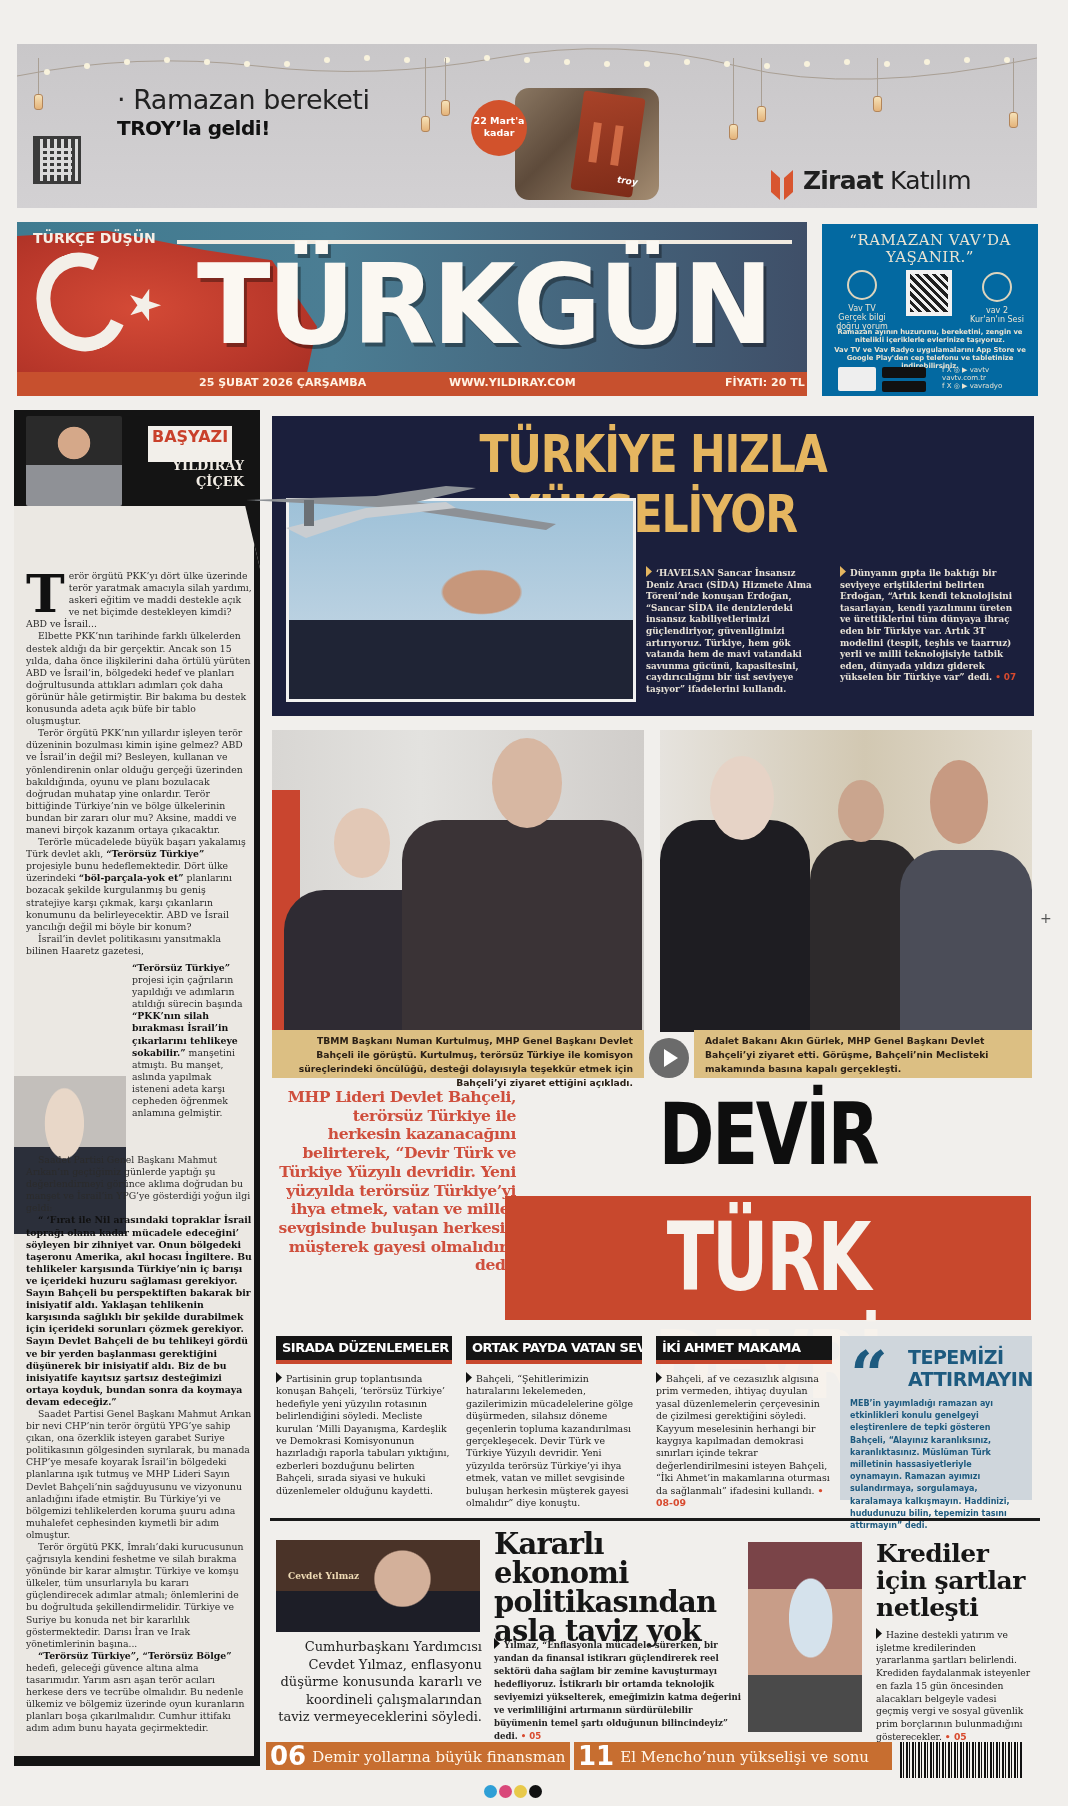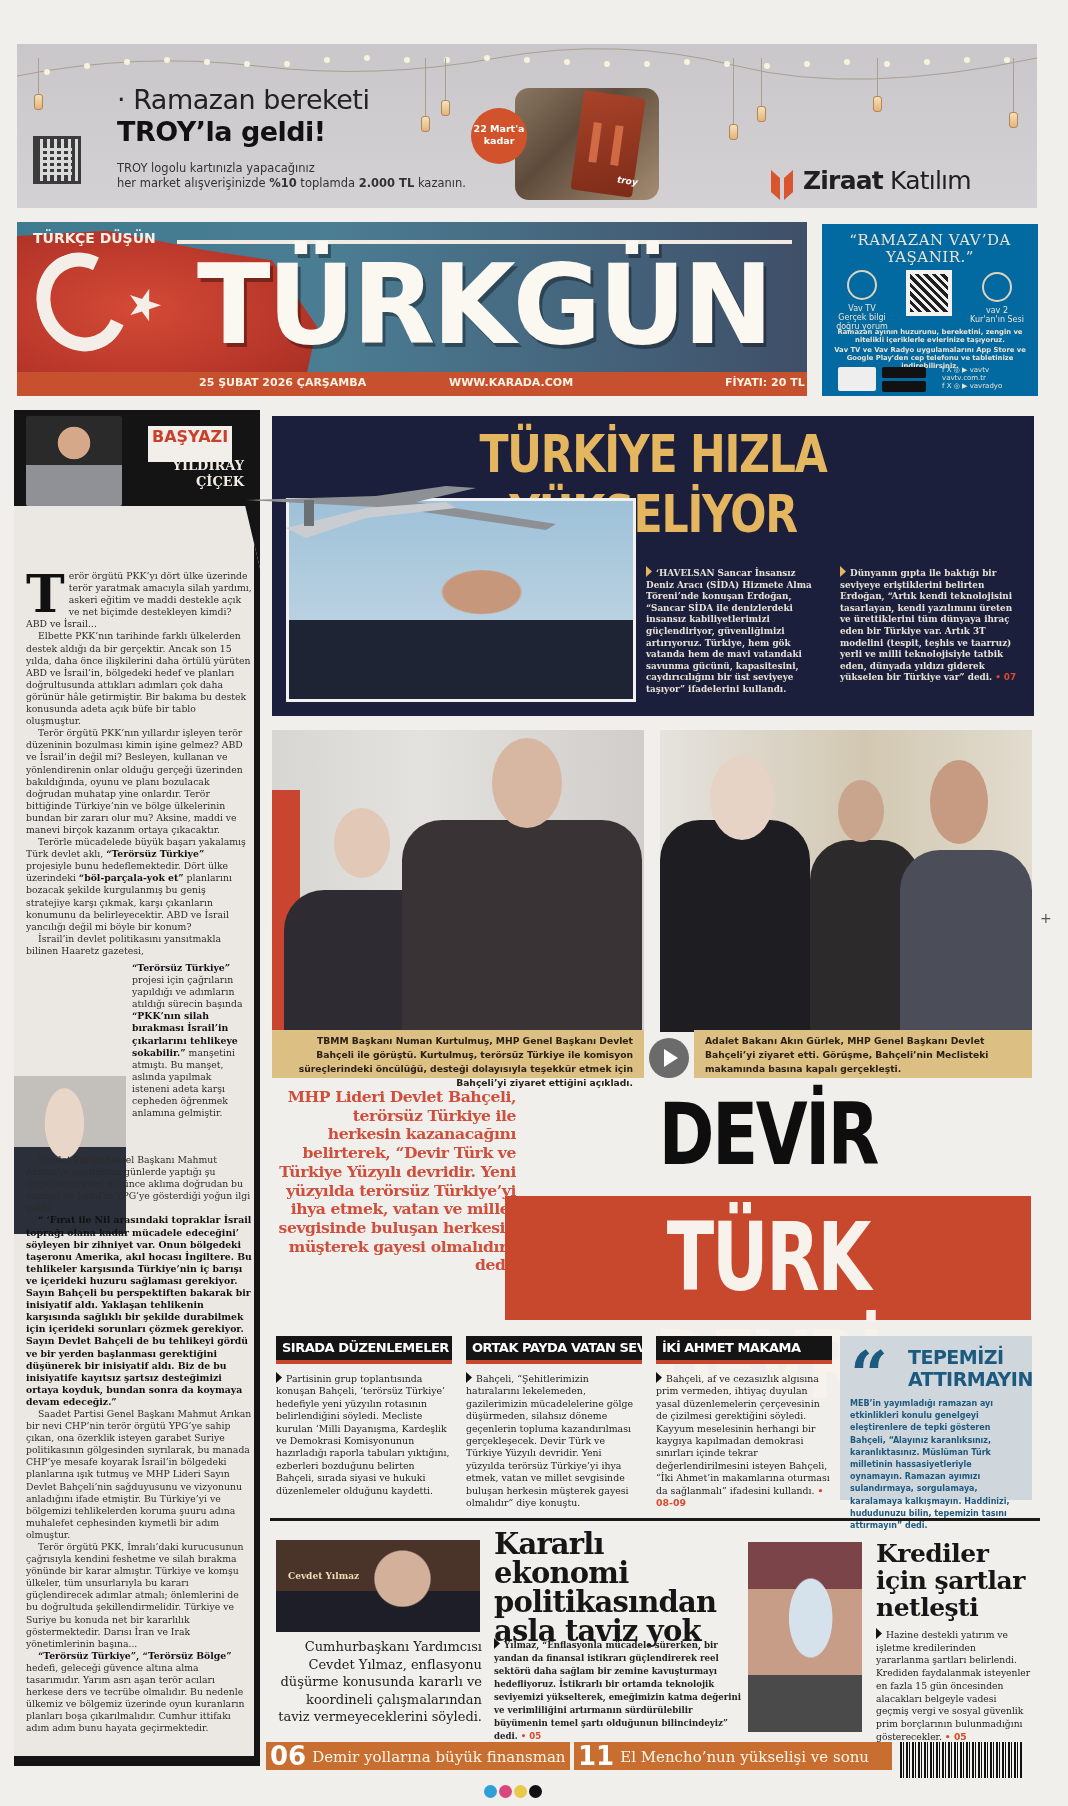--- a/index.html
+++ b/index.html
@@ -10,24 +10,24 @@
   
   .ad { left: 17px; top: 44px; width: 1020px; height: 164px; background: linear-gradient(180deg,#c9c7c9 0%,#d3d1d3 100%); overflow: hidden; }
   .ad .lights { left: 0; top: 4px; width: 100%; height: 40px; }
   .ad .lamp { width: 9px; height: 16px; border-radius: 3px; background: linear-gradient(#f6e2b8,#e4b37a); border: 1px solid #b2855a; }
   .ad .lamp-str { width: 1px; background: #a99f94; }
   .ad .qr { left: 16px; top: 92px; width: 48px; height: 48px; background:
       repeating-linear-gradient(90deg,#222 0 4px,#ddd 4px 7px),
       #ddd; border: 3px solid #222; opacity: .85; }
   .ad .qr::after { content:""; position:absolute; inset:6px; background: repeating-linear-gradient(0deg,#ddd 0 3px,transparent 3px 6px); }
   .ad .title1 { left: 100px; top: 40px; font-family: "DejaVu Sans", sans-serif; font-size: 27px; color: #222; font-weight: 400; letter-spacing: -0.5px; }
-  .ad .title2 { left: 100px; top: 72px; font-family: "DejaVu Sans", sans-serif; font-size: 27px; color: #111; font-weight: 700; letter-spacing: -0.5px; }
+  .ad .title2 { left: 100px; top: 72px; font-family: "DejaVu Sans", sans-serif; font-size: 20px; color: #111; font-weight: 700; letter-spacing: -0.5px; }
   .ad .desc { left: 100px; top: 117px; font-family: "DejaVu Sans", sans-serif; font-size: 11.5px; line-height: 15px; color: #333; }
   .ad .desc b { font-weight: 700; }
-  .ad .badge { left: 454px; top: 64px; width: 56px; height: 56px; border-radius: 50%; background: #d2522c; color: #fff; font-family: "DejaVu Sans", sans-serif; font-size: 9.5px; font-weight: 700; text-align: center; line-height: 12px; padding-top: 15px; }
+  .ad .badge { left: 454px; top: 56px; width: 56px; height: 56px; border-radius: 50%; background: #d2522c; color: #fff; font-family: "DejaVu Sans", sans-serif; font-size: 9.5px; font-weight: 700; text-align: center; line-height: 12px; padding-top: 15px; }
   .ad .cards { left: 498px; top: 44px; width: 144px; height: 112px; border-radius: 14px; background: linear-gradient(135deg,#8a7762,#5e4b3b 40%,#a58d72); }
   .ad .card { left: 560px; top: 50px; width: 62px; height: 100px; background: linear-gradient(160deg,#a94329,#7d2b18); transform: rotate(8deg); border-radius: 4px; }
   .ad .card-logo { left: 574px; top: 80px; width: 30px; height: 40px; border-left: 8px solid #e0784f; border-right: 8px solid #e0784f; transform: rotate(8deg); opacity: .8; }
   .ad .card-troy { left: 600px; top: 132px; font-family: "DejaVu Sans", sans-serif; font-size: 9px; font-weight: 700; color: #fff; font-style: italic; transform: rotate(8deg); }
   .ad .zlogo { left: 752px; top: 124px; width: 26px; height: 34px; }
   .ad .zname { left: 786px; top: 122px; font-family: "DejaVu Sans", sans-serif; font-size: 25px; color: #1f1f1f; letter-spacing: -0.8px; }
   .ad .zname b { font-weight: 700; }
 
   
   .mast { left: 17px; top: 222px; width: 790px; height: 174px; background: linear-gradient(90deg,#3f7b90 0%,#4b7d93 40%,#3f4f68 100%); overflow: hidden; }
@@ -167,24 +167,20 @@
   <div class="abs lamp-str" style="left:744px;top:14px;height:50px"></div>
   <div class="abs lamp" style="left:740px;top:62px"></div>
   <div class="abs lamp-str" style="left:860px;top:14px;height:40px"></div>
   <div class="abs lamp" style="left:856px;top:52px"></div>
   <div class="abs lamp-str" style="left:996px;top:14px;height:56px"></div>
   <div class="abs lamp" style="left:992px;top:68px"></div>
 
   <div class="abs qr"></div>
   <div class="abs title1">· Ramazan bereketi</div>
   <div class="abs title2">TROY’la geldi!</div>
-  <div class="abs desc">
-    <div>TROY logolu kartınızla yapacağınız</div>
-    <div><span>her market alışverişinizde </span><b>%10</b><span> toplamda </span><b>2.000 TL</b><span> kazanın.</span></div>
-  </div>
   <div class="abs cards"></div>
   <div class="abs card"></div>
   <div class="abs card-logo"></div>
   <div class="abs card-troy">troy</div>
   <div class="abs badge">22 Mart'a kadar</div>
   <svg class="abs zlogo" viewBox="0 0 26 34">
     <path d="M2 2 L11 10 L11 32 L2 24 Z" fill="#d8552f"></path>
       <path d="M24 2 L15 10 L15 32 L24 24 Z" fill="#d8552f"></path>
   </svg>
   <div class="abs zname"><b>Ziraat</b><span> Katılım</span></div>
@@ -192,21 +188,21 @@
 
 <div class="abs mast">
   <div class="abs flag"></div>
   <div class="abs moon"></div>
   <div class="abs star"></div>
   <div class="abs slogan">TÜRKÇE DÜŞÜN</div>
   <div class="abs rule"></div>
   <div class="abs logo">TÜRKGÜN</div>
   <div class="abs strip">
     <span style="left:182px">25 ŞUBAT 2026 ÇARŞAMBA</span>
-    <span style="left:432px">WWW.KARADA.COM</span>
+    <span style="left:432px">WWW.YILDIRAY.COM</span>
     <span style="left:708px">FİYATI: 20 TL</span>
   </div>
 </div>
 
 <div class="abs vav">
   <div class="t">“RAMAZAN VAV’DA YAŞANIR.”</div>
   <div class="abs l1">
       <div class="circ"></div>
       <div>Vav TV</div>
       <div>Gerçek bilgi doğru yorum</div>

